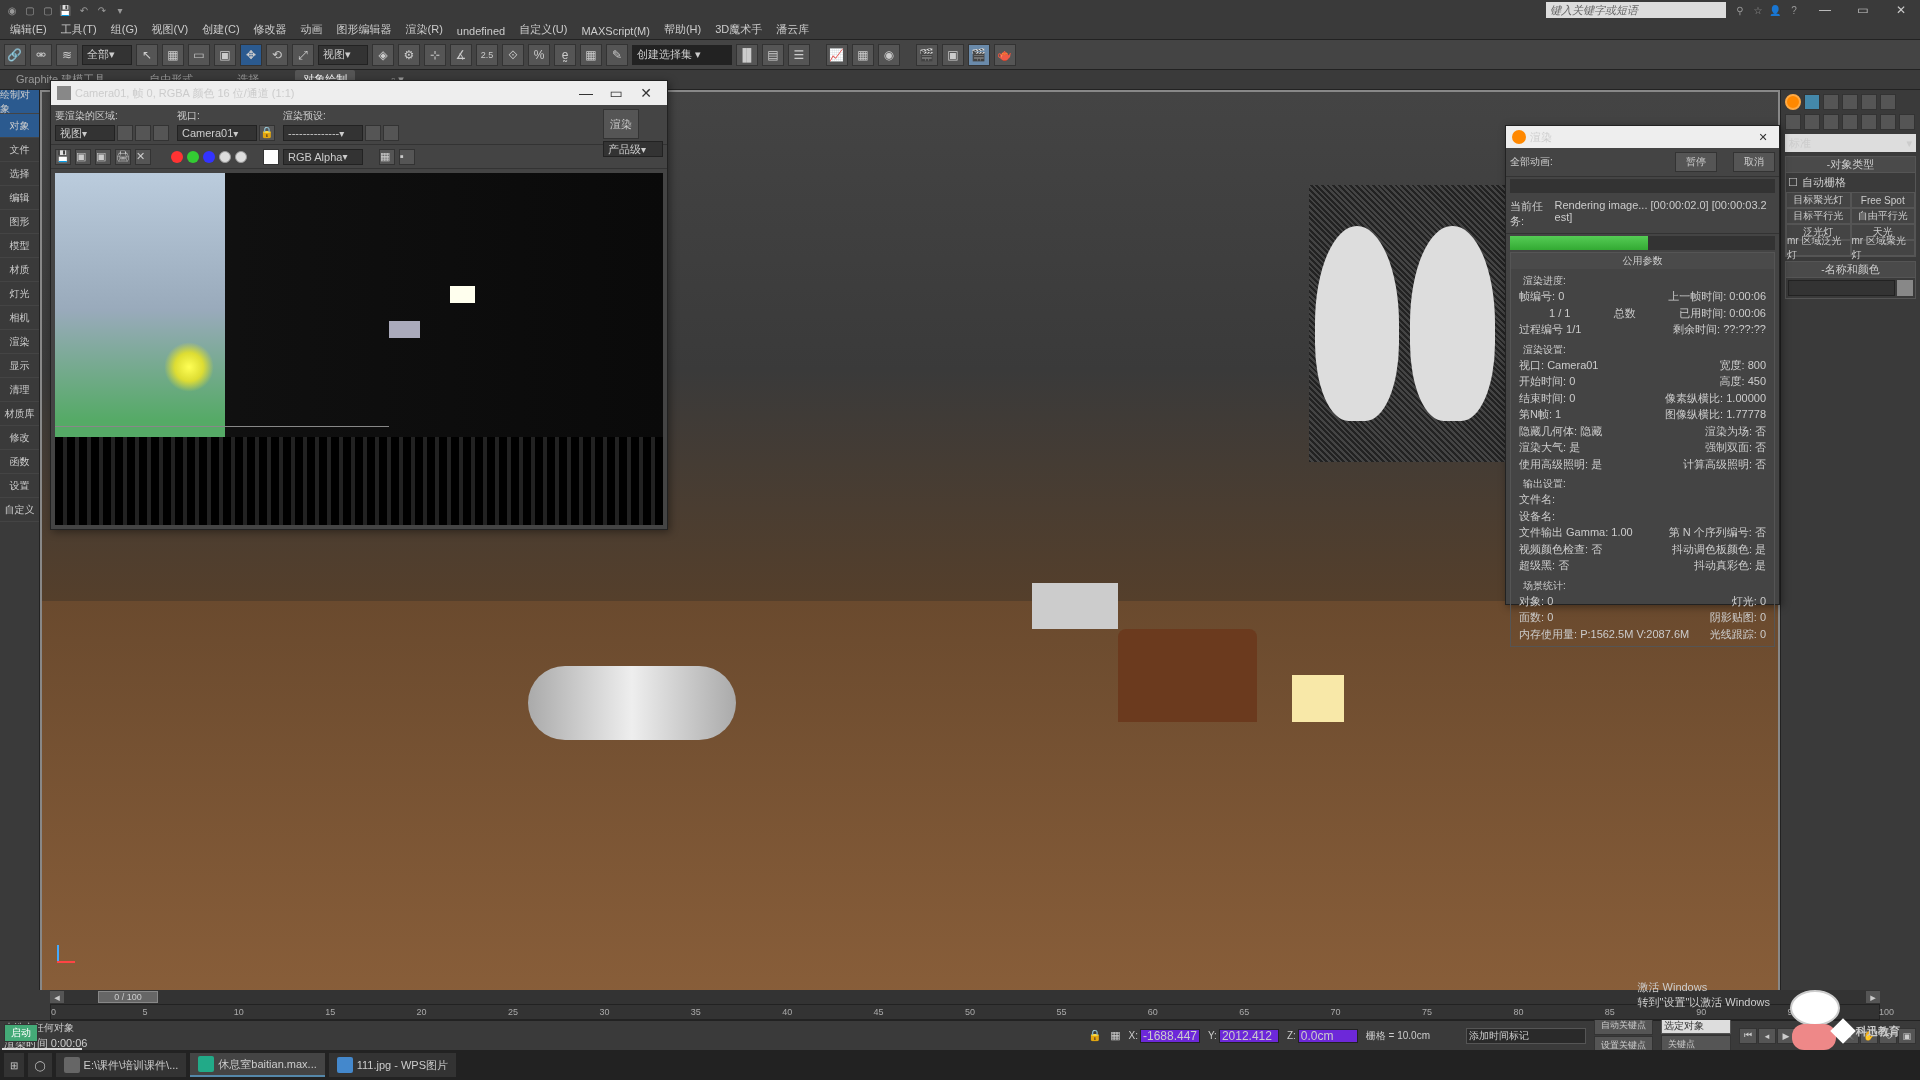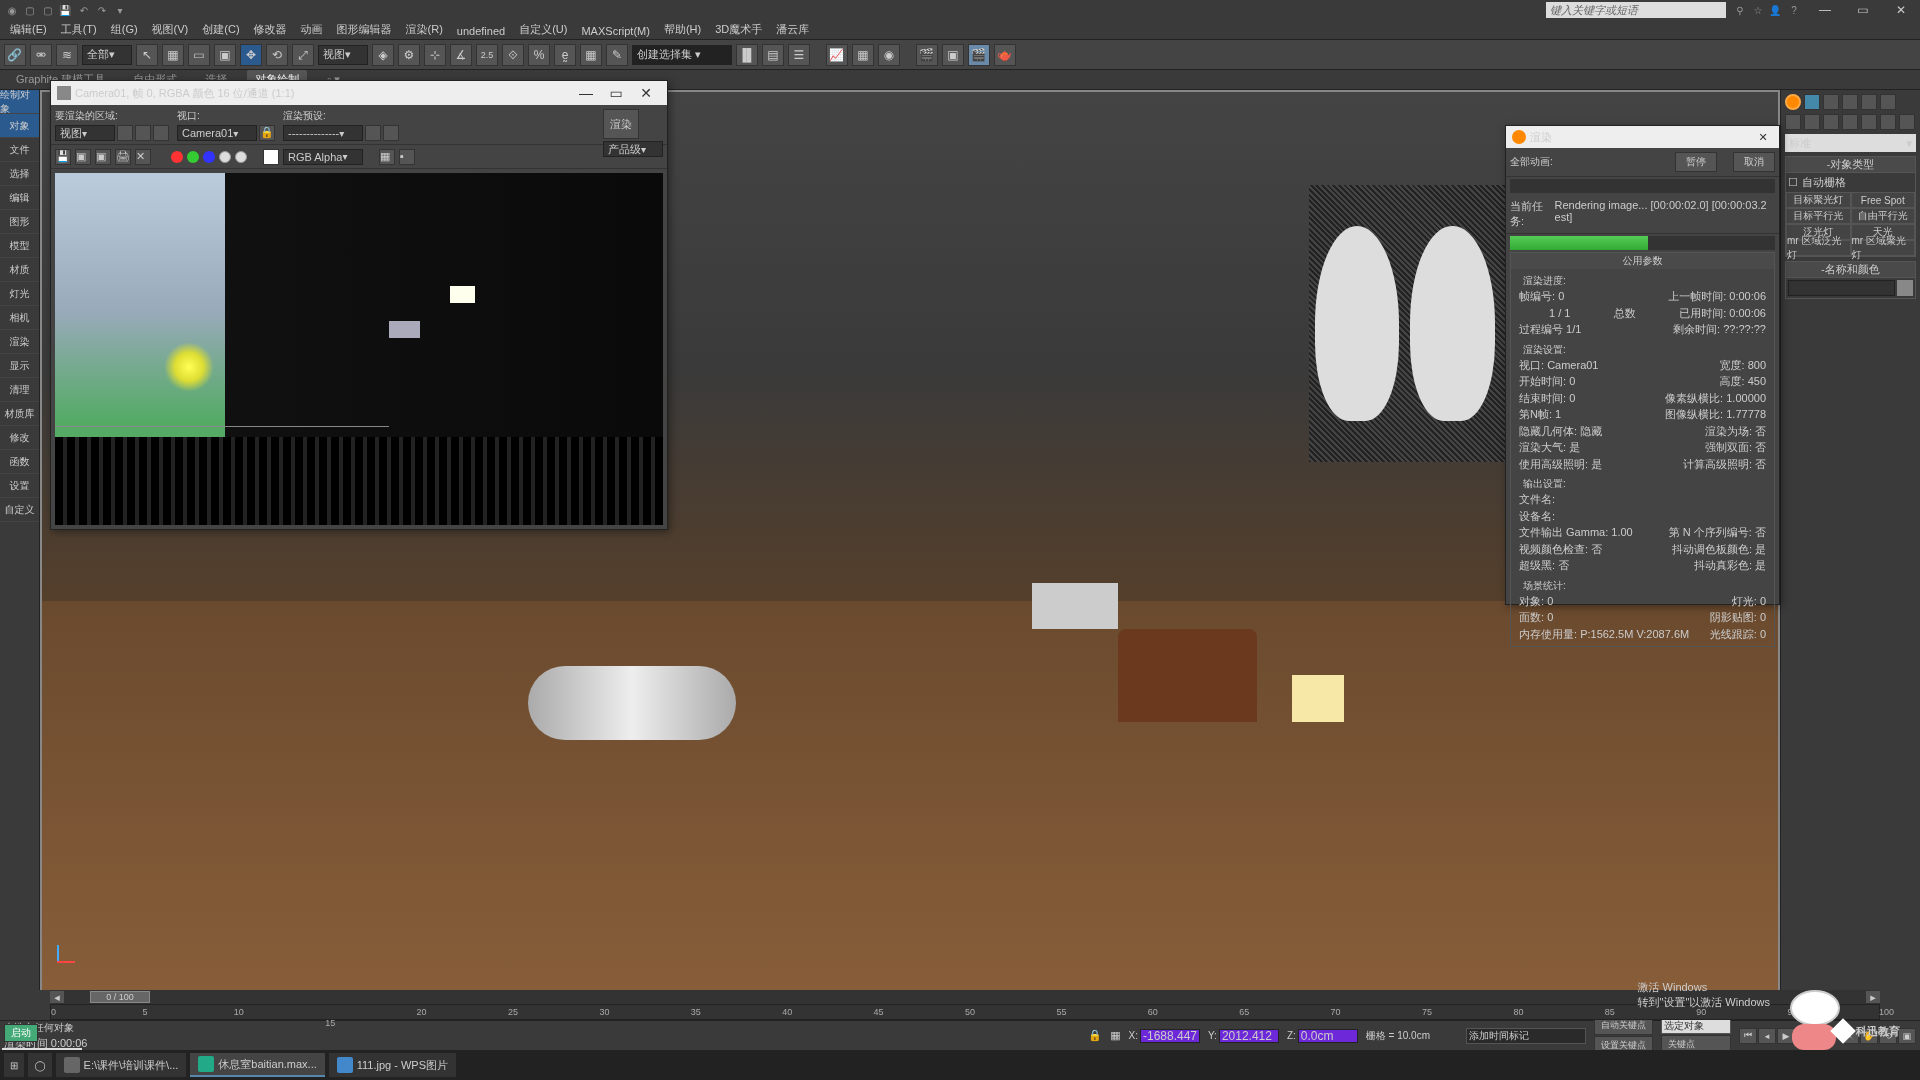--- a/index.html
+++ b/index.html
@@ -10,21 +10,21 @@
 .titlebar .spacer{flex:1}
 .titlebar .search{width:180px;height:16px;background:#ddd;color:#666;font-style:italic;padding:0 4px;display:flex;align-items:center}
 .titlebar .winbtns{display:flex;gap:8px;margin-left:8px}
 .titlebar .winbtn{width:30px;height:16px;display:flex;align-items:center;justify-content:center;font-size:12px}
 .menubar{height:20px;background:#3a3a3a;display:flex;align-items:flex-end;padding:0 4px;gap:2px;border-bottom:1px solid #222}
 .menubar .menu-item{padding:2px 6px;color:#ccc}
 .toolbar{height:30px;background:#444;display:flex;align-items:center;padding:0 4px;gap:4px;border-bottom:1px solid #222}
 .toolbar .tbtn{width:22px;height:22px;background:#555;border:1px solid #333;display:flex;align-items:center;justify-content:center;font-size:12px}
 .toolbar .tsel{height:20px;background:#333;border:1px solid #222;padding:0 4px;display:flex;align-items:center;min-width:50px}
 .toolbar .tsel.wide{min-width:100px}
-.tabbar{height:20px;background:#3a3a3a;display:flex;align-items:center;padding:0 8px;gap:12px;border-bottom:1px solid #222}
+.tabbar{height:20px;background:#3a3a3a;display:flex;align-items:center;padding:0 8px;gap:28px;border-bottom:1px solid #222}
 .tabbar .tab{padding:2px 8px;color:#999}
 .tabbar .tab.active{background:#555;color:#fff;border-radius:2px}
 .main-area{position:absolute;top:90px;left:0;right:0;bottom:60px;display:flex}
 .left-panel{width:40px;background:#3a3a3a;display:flex;flex-direction:column;border-right:1px solid #222}
 .left-panel .lp-btn{height:24px;display:flex;align-items:center;justify-content:center;font-size:10px;border-bottom:1px solid #444}
 .left-panel .lp-btn.top{background:#2b5a8f}
 .viewport-area{flex:1;position:relative;background:#333}
 .viewport-3d{position:absolute;inset:0;background:linear-gradient(180deg,#444 0%,#3a3a3a 30%,#5a4028 60%,#7a5535 100%);border:2px solid #888}
 .floor{position:absolute;left:0;right:0;bottom:0;height:45%;background:linear-gradient(180deg,#6a4a2e 0%,#8a5f3a 100%)}
 .furniture{position:absolute;bottom:30%;left:28%;width:12%;height:8%;background:linear-gradient(90deg,#aaa,#eee,#aaa);border-radius:50px}
@@ -95,21 +95,21 @@
 .pd-progress-bar{height:100%;background:linear-gradient(180deg,#5c5,#3a3);width:52%}
 .pd-section{margin:2px 4px;border:1px solid #555}
 .pd-section-h{height:16px;background:#4a4a4a;display:flex;align-items:center;justify-content:center;font-size:10px}
 .pd-body{padding:4px;font-size:10px;line-height:1.5}
 .pd-sub{padding-left:8px;font-size:10px;color:#ccc}
 .pd-kv{display:flex;justify-content:space-between;padding:0 4px}
 
 
 .timeline-area{position:absolute;bottom:0;left:0;right:0;height:60px;background:#3a3a3a;display:flex;flex-direction:column}
 .time-slider{height:14px;background:#333;display:flex;align-items:center;position:relative;margin:0 40px 0 50px}
-.time-slider .handle{position:absolute;left:40px;width:60px;height:12px;background:#666;border:1px solid #888;display:flex;align-items:center;justify-content:center;font-size:9px}
+.time-slider .handle{position:absolute;left:48px;width:60px;height:12px;background:#666;border:1px solid #888;display:flex;align-items:center;justify-content:center;font-size:9px}
 .time-slider .arrow{width:14px;height:12px;background:#555;display:flex;align-items:center;justify-content:center;position:absolute}
 .time-ruler{height:16px;background:#333;position:relative;margin:0 40px 0 50px;border:1px solid #222}
 .time-ruler .tick{position:absolute;font-size:9px;color:#aaa;top:2px}
 .status-bar{height:30px;background:#3a3a3a;display:flex;align-items:center;padding:0 4px;gap:8px;border-top:1px solid #222}
 .status-btn{padding:2px 6px;background:#555;border:1px solid #333;font-size:10px}
 .status-input{width:80px;height:16px;background:#2a2a2a;border:1px solid #555;padding:0 2px;font-size:10px;display:flex;align-items:center}
 .status-text{font-size:10px;color:#ccc}
 .coord-group{display:flex;align-items:center;gap:2px}
 .coord-label{font-size:10px}
 .coord-input{width:60px;height:14px;background:#6d28d9;border:1px solid #222;font-size:12px;padding:0 2px;display:flex;align-items:center}
@@ -496,21 +496,21 @@
 <div class="timeline-area" style="bottom:30px">
   <div class="time-slider">
     <div class="arrow" style="left:0">◂</div>
     <div class="handle">0 / 100</div>
     <div class="arrow" style="right:0">▸</div>
   </div>
   <div class="time-ruler" id="ruler">
       <div class="tick" style="left: 0%;">0</div>
       <div class="tick" style="left: 5%;">5</div>
       <div class="tick" style="left: 10%;">10</div>
-      <div class="tick" style="left: 15%; margin-top: 11px;">15</div>
+      <div class="tick" style="left: 15%;">15</div>
       <div class="tick" style="left: 20%;">20</div>
       <div class="tick" style="left: 25%;">25</div>
       <div class="tick" style="left: 30%;">30</div>
       <div class="tick" style="left: 35%;">35</div>
       <div class="tick" style="left: 40%;">40</div>
       <div class="tick" style="left: 45%;">45</div>
       <div class="tick" style="left: 50%;">50</div>
       <div class="tick" style="left: 55%;">55</div>
       <div class="tick" style="left: 60%;">60</div>
       <div class="tick" style="left: 65%;">65</div>

